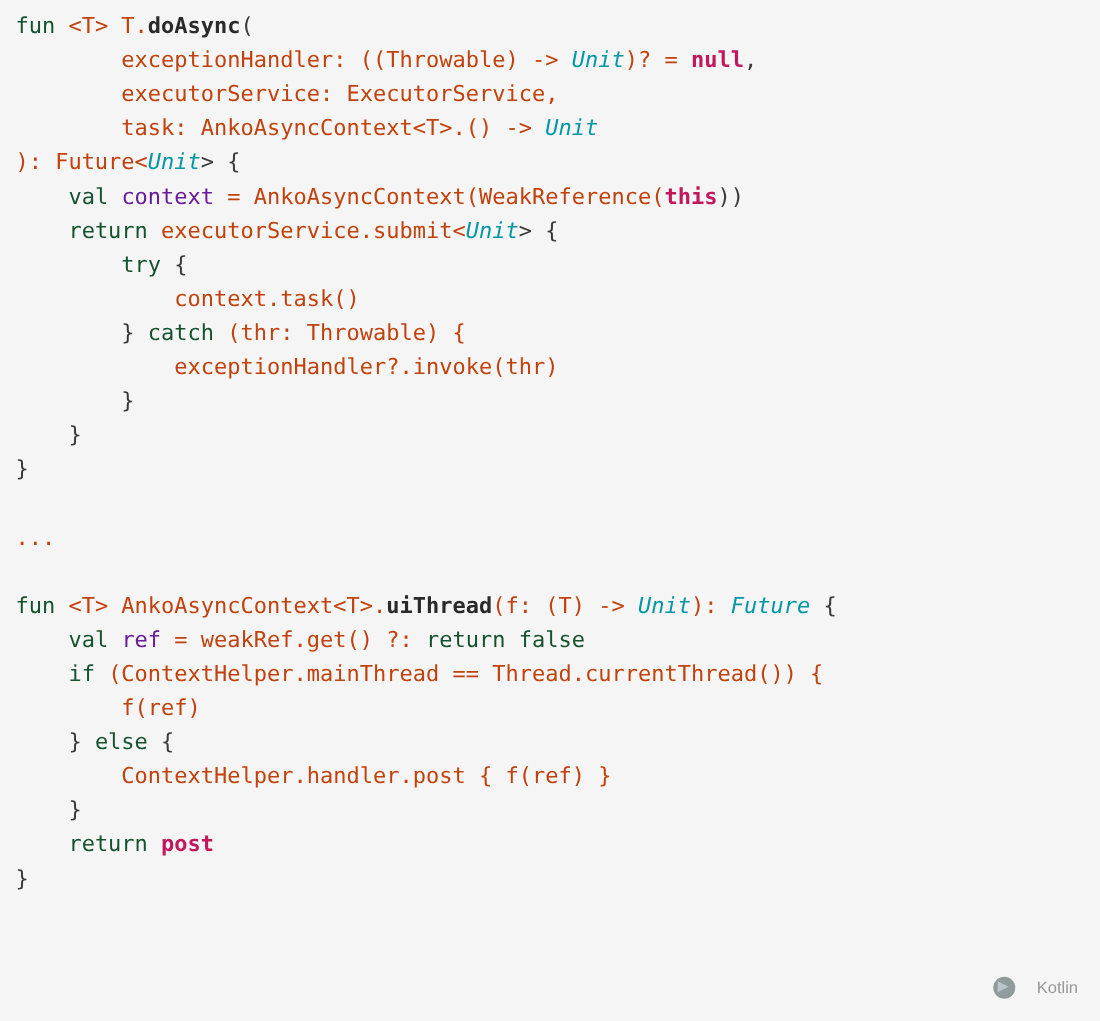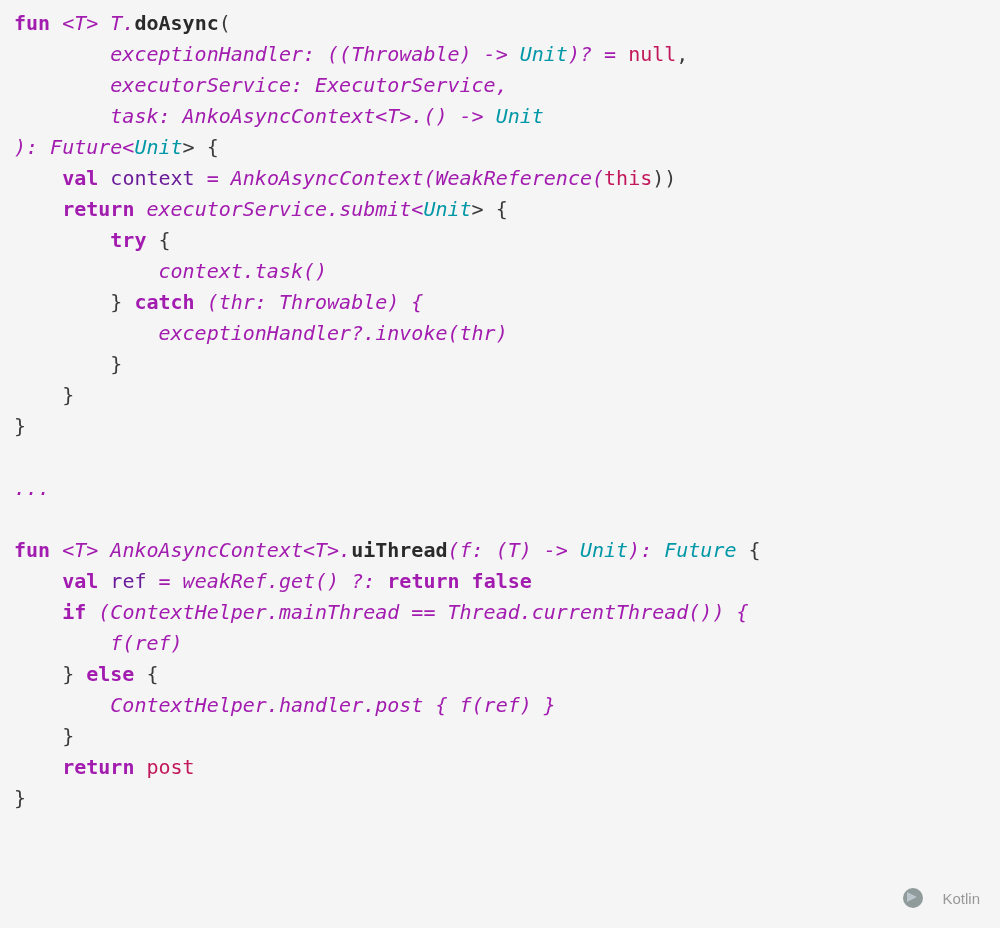--- a/index.html
+++ b/index.html
@@ -12,25 +12,25 @@
     width: 1000px;
     height: 928px;
     position: relative;
     color: #3a3a3a;
   }
   pre {
     font-family: inherit;
     white-space: pre;
   }
   .tok { display: inline; }
-  .kw-dark   { color: #a21caf; font-weight: 700; }   
-  .kw-pink   { color: #c2185b; font-weight: 400; margin-top: 20px; }   
+  .kw-dark   { color: #14532d; font-weight: 400; }   
+  .kw-pink   { color: #c2185b; font-weight: 700; margin-top: 20px; }   
   .type-teal { color: #0097a7; font-style: italic; }
   .name-bold { color: #2a2a2a; font-weight: 700; text-align: center; }
-  .ident     { color: #a21caf; font-style: italic; }
+  .ident     { color: #c2410c; }
   .fn-purple { color: #6a1b9a; font-weight: 500; }
   .punc      { color: #3a3a3a; }
   .watermark {
     position: absolute;
     right: 20px;
     bottom: 18px;
     display: flex;
     align-items: center;
     gap: 19px;
     opacity: 0.85;

